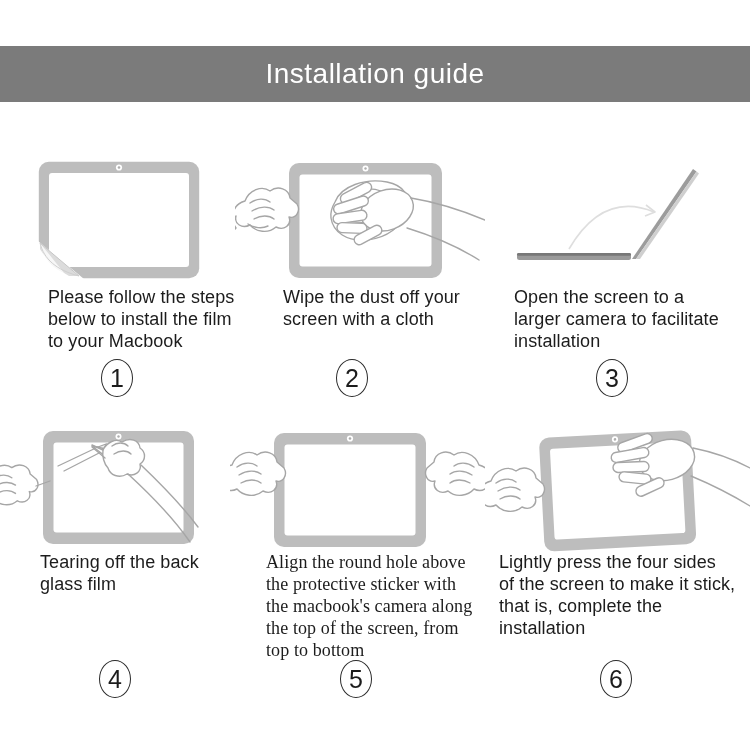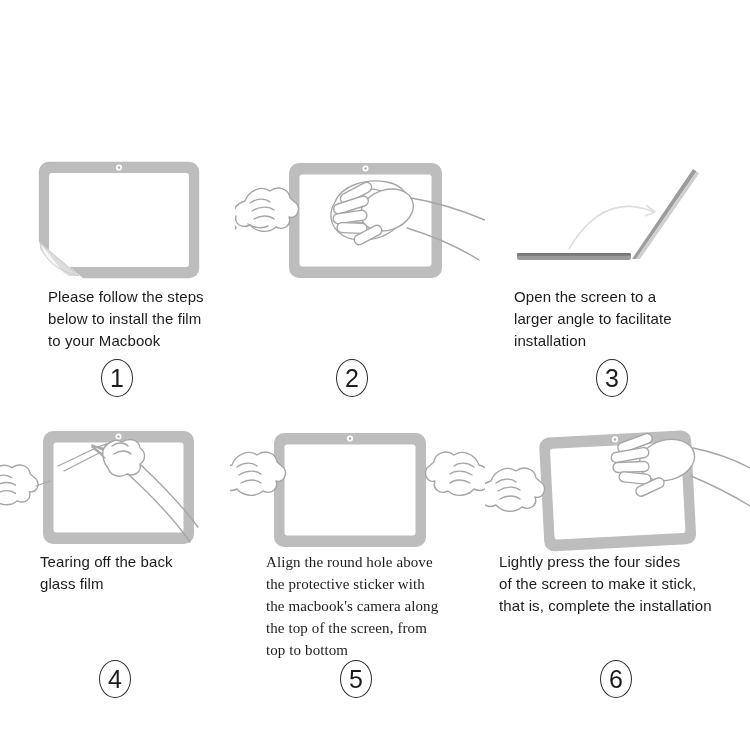--- a/index.html
+++ b/index.html
@@ -23,21 +23,21 @@
   }
   .header-title{
     color:var(--header-fg);
     font-size:28px;
     letter-spacing:0.5px;
   }
   .ill{position:absolute;}
   .ill svg{display:block;overflow:hidden;}
   .step-text{
     position:absolute;
-    font-size:15px;
+    font-size:18px;
     line-height:22px;
     color:var(--text);
     white-space:pre-line;
     letter-spacing:0.1px;
   }
   .step-num{
     position:absolute;
     width:32px;height:38px;
     border:1.6px solid #2b2b2b;
     border-radius:50%;
@@ -65,20 +65,23 @@
   .i3{left:505px;top:157px;}
   .i4{left:0px;top:424px;}
   .i5{left:230px;top:424px;}
   .i6{left:485px;top:422px;}
 </style>
 </head>
 <body>
 
 <div class="page">
 
+  <div class="header">
+    <span class="header-title">Installation guide</span>
+  </div>
 
   <div class="ill i1">
     <svg width="162" height="118" viewBox="0 0 162 118">
       <rect x="0.8" y="0.8" width="160.4" height="116.4" rx="10" fill="#bdbdbd"></rect>
       <rect x="11" y="12" width="140" height="94" rx="3" fill="#ffffff"></rect>
       <circle cx="81" cy="6.5" r="3.1" fill="#ffffff"></circle>
       <circle cx="81" cy="6.5" r="1.3" fill="#aeaeae"></circle>
       <polygon points="0,80 0,118 46,118" fill="#ffffff"></polygon>
       <path d="M2,82 L41,115 L31,115 C17,107 7,96 2,88 Z" fill="#dcdcdc"></path>
       <path d="M2,82 C4,94 12,106 26,112 C20,104 10,92 2,82 Z" fill="#f7f7f7"></path>
@@ -214,22 +217,24 @@
         <rect x="150" y="60" width="30" height="10" rx="5" transform="rotate(-25 165 65)"></rect>
         <path d="M208,26 C228,30 250,38 265,46" fill="none"></path>
         <path d="M206,54 C230,64 252,76 265,84" fill="none"></path>
       </g>
     </svg>
   </div>
 
   <div class="step-text t1">Please follow the steps
 below to install the film
 to your Macbook</div>
+  <div class="step-text t2">Wipe the dust off your
+screen with a cloth</div>
   <div class="step-text t3">Open the screen to a
-larger angle to facilitate
+larger camera to facilitate
 installation</div>
   <div class="step-text t4">Tearing off the back
 glass film</div>
   <div class="step-text t5">Align the round hole above
 the protective sticker with
 the macbook's camera along
 the top of the screen, from
 top to bottom</div>
   <div class="step-text t6">Lightly press the four sides
 of the screen to make it stick,

